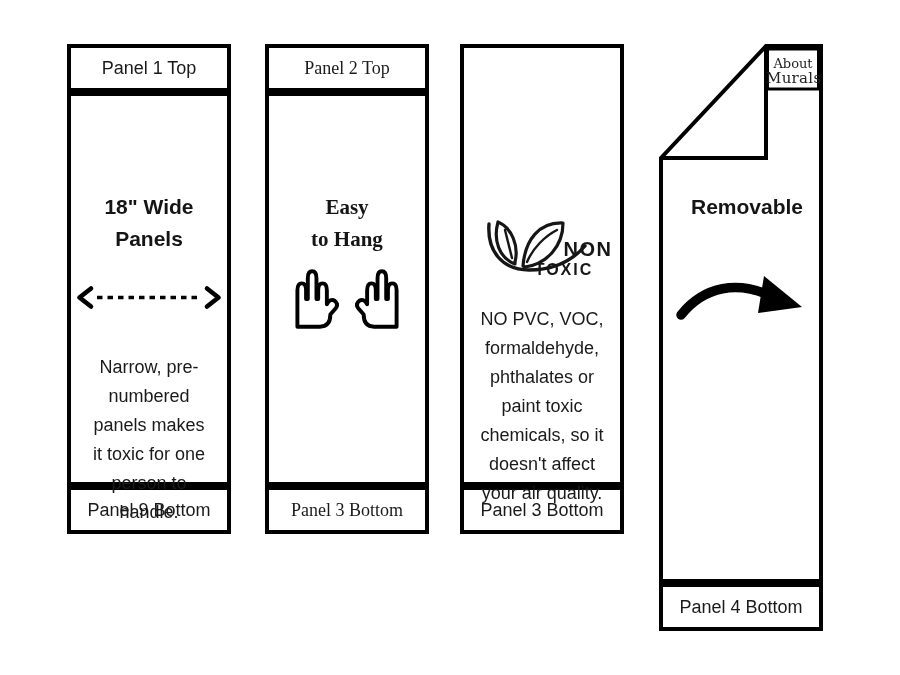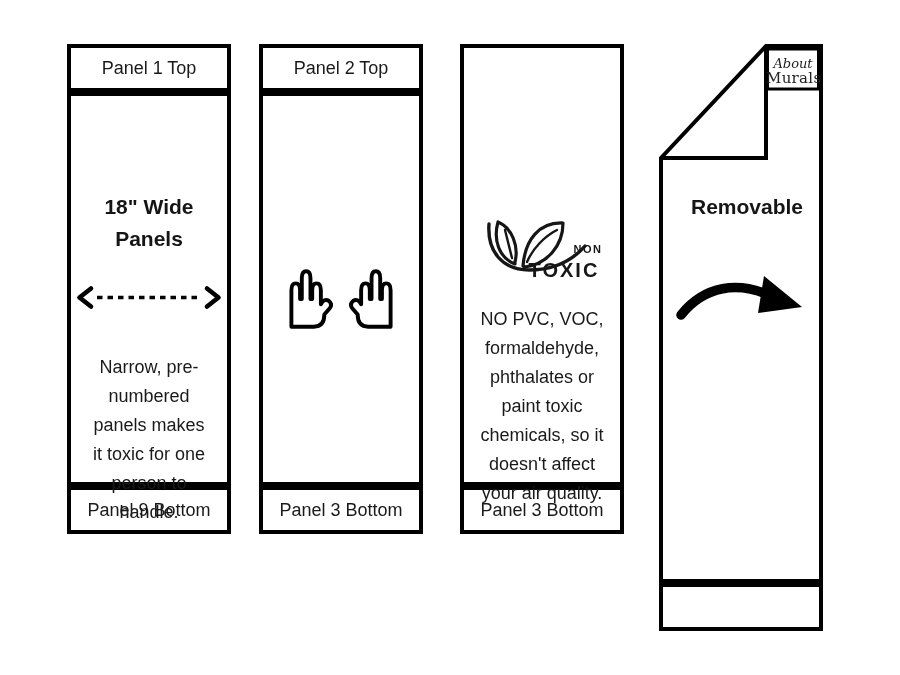--- a/index.html
+++ b/index.html
@@ -12,21 +12,21 @@
   }
   .panel {
     position: absolute;
     top: 44px;
     width: 164px;
     height: 490px;
     display: flex;
     flex-direction: column;
   }
   .p1 { left: 67px; }
-  .p2 { left: 259px; }
+  .p2 { left: 265px; font-family: Liberation Serif, serif; }
   .p3 { left: 460px; }
   .p4 { left: 659px; }
   .cap {
     height: 48px;
     flex: 0 0 48px;
     border: 4px solid #000;
     background: #fff;
     display: flex;
     align-items: center;
     justify-content: center;
@@ -59,46 +59,45 @@
     line-height: 29px;
     white-space: pre-wrap;
     color: #1a1a1a;
   }
   .iconrow { position: absolute; left: 0; right: 0; display: flex; justify-content: center; }
   .arrow-row { top: 189px; }
   .hands-row { top: 170px; gap: 16px; }
   .leaf-svg { position: absolute; left: 17px; top: 166px; }
   .nontoxic-top {
     position: absolute; left: 94px; top: 191px; width: 60px;
-    text-align: center; font-size: 11px; font-weight: 600;
+    text-align: center; font-size: 20px; font-weight: 600;
     letter-spacing: 1.5px; line-height: 20px; color: #161616;
   }
   .nontoxic-bottom {
     position: absolute; left: 3px; top: 211px; width: 194px;
-    text-align: center; font-size: 20px; font-weight: 600;
+    text-align: center; font-size: 16px; font-weight: 600;
     letter-spacing: 2px; line-height: 22px; color: #161616;
   }
   
   .p4 .sheet-svg { position: absolute; left: 0; top: 0; }
   .p4 .title { top: 147px; padding-left: 12px; }
   .p4 .copy { top: 309px; left: 4px; right: 4px; }
   .p4 .iconrow { top: 226px; }
   .p4 .footer-label {
     position: absolute; left: 0; right: 0; top: 539px; height: 48px;
     display: flex; align-items: center; justify-content: center;
     font-size: 18px; color: #1a1a1a;
   }
   .logo {
     position: absolute; left: 107px; top: 12px; width: 54px;
     text-align: center; color: #222;
   }
   .logo .l1 {
     display: block;
     font-family: "DejaVu Serif", serif;
-    font-style: italic;
     font-size: 13px;
     line-height: 15px;
   }
   .logo .l2 {
     display: block;
     font-family: "DejaVu Serif", serif;
     font-size: 15px;
     letter-spacing: 0.3px;
     line-height: 15px;
   }
@@ -130,20 +129,22 @@
   <div class="cap">
     <span>Panel 9 Bottom</span>
   </div>
 </section>
 
 <section class="panel p2">
   <div class="cap">
     <span>Panel 2 Top</span>
   </div>
   <div class="pbody">
+    <div class="title">Easy
+to Hang</div>
     <div class="iconrow hands-row">
       <svg width="52" height="66" viewBox="0 0 60 72">
         <path d="M12 68 L12 26 Q12 18 17 18 Q22 18 22 26 L22 36 L24 36 L24 12 Q24 4 29 4 Q34 4 34 12 L34 36 L36 36 L36 26 Q36 18 41 18 Q46 18 46 26 L46 42 Q50 35 55 38 Q60 42 56 47 L50 54 Q50 68 38 68 Z" fill="#fff" stroke="#000" stroke-width="4.5" stroke-linejoin="round" stroke-linecap="round"></path>
       </svg>
       <svg width="52" height="66" viewBox="0 0 60 72">
         <g transform="translate(60 0) scale(-1 1)">
           <path d="M12 68 L12 26 Q12 18 17 18 Q22 18 22 26 L22 36 L24 36 L24 12 Q24 4 29 4 Q34 4 34 12 L34 36 L36 36 L36 26 Q36 18 41 18 Q46 18 46 26 L46 42 Q50 35 55 38 Q60 42 56 47 L50 54 Q50 68 38 68 Z" fill="#fff" stroke="#000" stroke-width="4.5" stroke-linejoin="round" stroke-linecap="round"></path>
         </g>
       </svg>
     </div>
@@ -192,13 +193,16 @@
     <span class="l1">About</span>
     <span class="l2">Murals</span>
   </div>
   <div class="title">Removable</div>
   <div class="iconrow">
     <svg width="130" height="58" viewBox="0 0 130 58">
       <path d="M5 45 C28 16 62 10 97 27" fill="none" stroke="#000" stroke-width="9.5" stroke-linecap="round"></path>
       <polygon points="88,6 126,37 82,43" fill="#000"></polygon>
     </svg>
   </div>
+  <div class="footer-label">
+    <span>Panel 4 Bottom</span>
+  </div>
 </section>
 
 </body></html>

